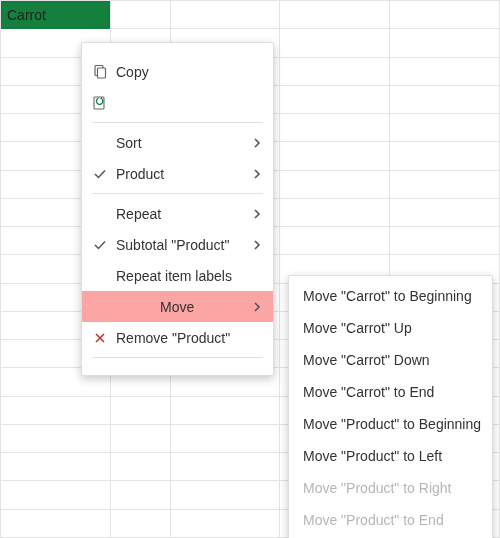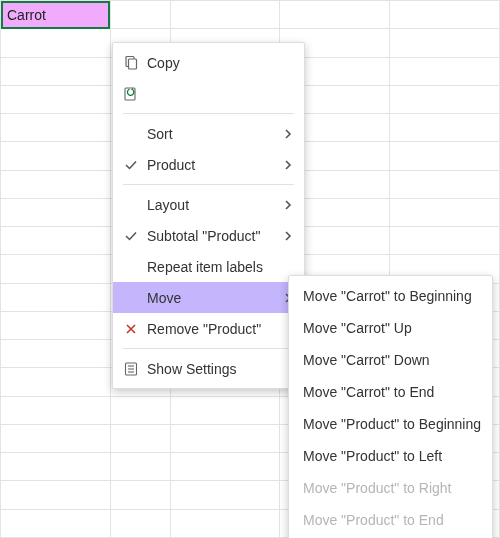--- a/index.html
+++ b/index.html
@@ -27,44 +27,45 @@
     width: 110px;
     height: 27px;
     padding: 0 6px;
     vertical-align: middle;
     font-size: 14px;
   }
   .grid td.narrow { width: 60px; }
   .grid td.selected {
     outline: 2px solid #107c41;
     outline-offset: -2px;
-    background: #f0abfc;
+    background: #15803d;
   }
   .context-menu {
     position: absolute;
     top: 42px;
-    left: 112px;
+    left: 81px;
     width: 193px;
     background: #fff;
     box-shadow: 0 3px 10px rgba(0,0,0,0.22);
     border: 1px solid #ddd;
     border-radius: 2px;
-    padding: 4px 0;
+    padding: 13px 0;
     z-index: 10;
   }
   .menu-item {
     display: flex;
     align-items: center;
     height: 31px;
     padding: 0 10px 0 8px;
     cursor: default;
     position: relative;
   }
   .menu-item.hover {
-    background: #c4b5fd;
+    background: #fca5a5;
+    gap: 44px;
   }
   .menu-item .icon {
     width: 20px;
     display: flex;
     align-items: center;
     justify-content: center;
     flex-shrink: 0;
   }
   .menu-item .label {
     flex: 1;
@@ -297,21 +298,21 @@
       <svg width="8" height="12" viewBox="0 0 8 12">
           <path d="M2 2 L6 6 L2 10" fill="none" stroke="#555" stroke-width="1.6"></path>
         </svg>
     </span>
   </div>
 
   <div class="sep"></div>
 
   <div class="menu-item">
     <span class="icon"></span>
-    <span class="label">Layout</span>
+    <span class="label">Repeat</span>
     <span class="chev">
       <svg width="8" height="12" viewBox="0 0 8 12">
           <path d="M2 2 L6 6 L2 10" fill="none" stroke="#555" stroke-width="1.6"></path>
         </svg>
     </span>
   </div>
 
   <div class="menu-item">
     <span class="icon">
       <svg width="16" height="16" viewBox="0 0 16 16">
@@ -346,31 +347,20 @@
     <span class="icon">
       <svg width="14" height="14" viewBox="0 0 14 14">
           <path d="M3 3 L11 11 M11 3 L3 11" stroke="#c0392b" stroke-width="1.6"></path>
         </svg>
     </span>
     <span class="label">Remove "Product"</span>
   </div>
 
   <div class="sep"></div>
 
-  <div class="menu-item">
-    <span class="icon">
-      <svg width="16" height="16" viewBox="0 0 16 16">
-          <rect x="2.5" y="2" width="11" height="12" rx="1" fill="none" stroke="#666" stroke-width="1.1"></rect>
-          <line x1="5" y1="5" x2="11" y2="5" stroke="#666" stroke-width="1.1"></line>
-          <line x1="5" y1="8" x2="11" y2="8" stroke="#666" stroke-width="1.1"></line>
-          <line x1="5" y1="11" x2="11" y2="11" stroke="#666" stroke-width="1.1"></line>
-        </svg>
-    </span>
-    <span class="label">Show Settings</span>
-  </div>
 
 
 </div>
 
 <div class="submenu">
   <div class="sub-item">Move "Carrot" to Beginning</div>
   <div class="sub-item">Move "Carrot" Up</div>
   <div class="sub-item">Move "Carrot" Down</div>
   <div class="sub-item">Move "Carrot" to End</div>
   <div class="sub-item">Move "Product" to Beginning</div>

